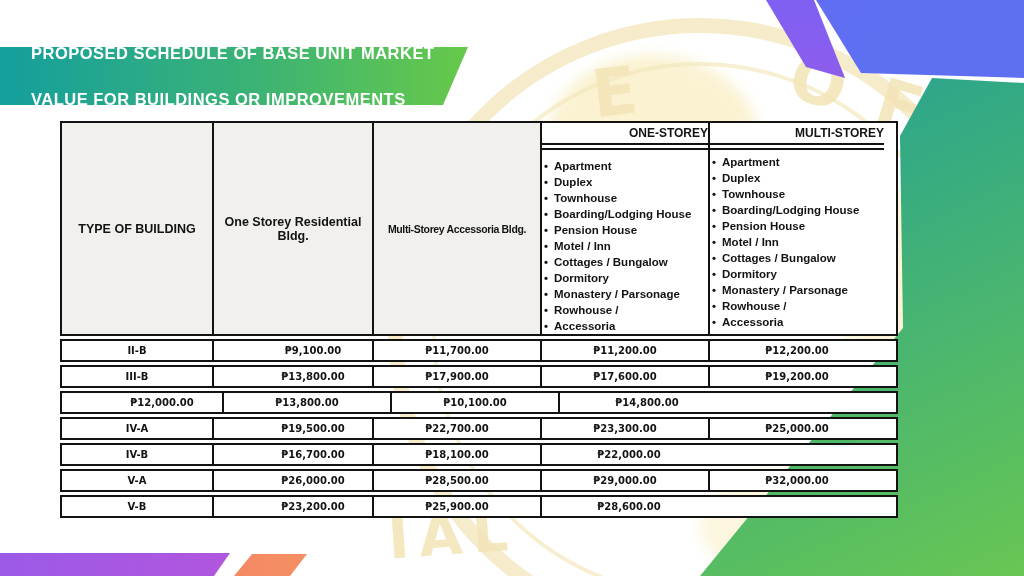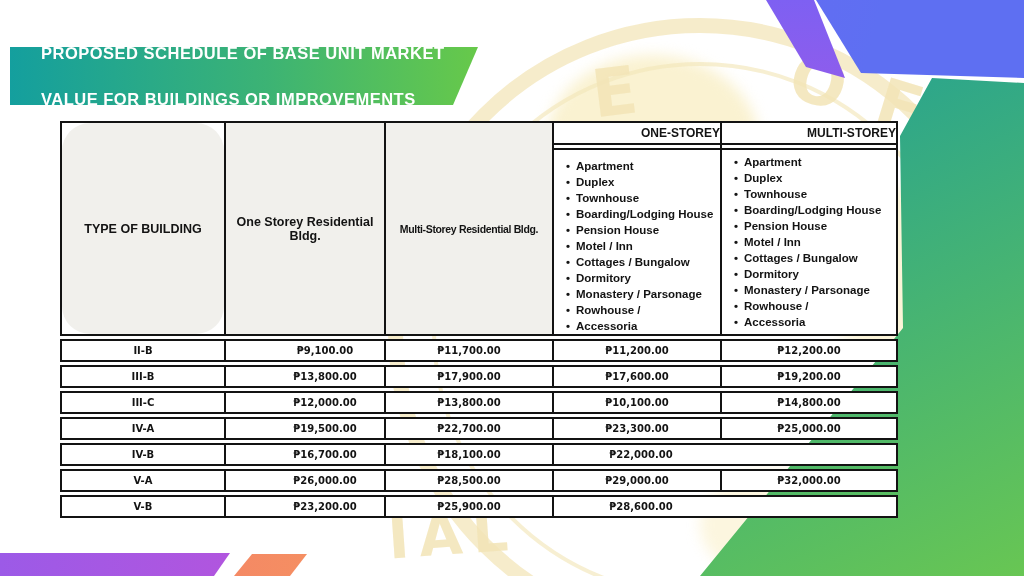--- a/index.html
+++ b/index.html
@@ -27,40 +27,40 @@
   .shape-pink   { background:linear-gradient(to bottom,#7e60f2 0%,#b455de 48%,#ef4fc0 100%);
                   clip-path:polygon(766px 0px, 814px 0px, 845px 78px, 806px 67px); }
   .shape-teal   { background:linear-gradient(155deg,#1d82b0 0%,#22a095 38%,#68c653 100%);
                   clip-path:polygon(932px 78px, 1024px 83px, 1024px 576px, 700px 576px, 903px 328px, 900px 136px); }
   .shape-purple { background:linear-gradient(90deg,#9c5ae7 0%,#cf4fd2 55%,#f551bd 100%);
                   clip-path:polygon(0px 553px, 230px 553px, 214px 576px, 0px 576px); }
   .shape-orange { background:linear-gradient(90deg,#f3786c 0%,#f9c34b 100%);
                   clip-path:polygon(252px 554px, 307px 554px, 290px 576px, 234px 576px); }
 
   
-  .banner { position:absolute; left:10px; top:47px; width:468px; height:58px;
+  .banner { position:absolute; left:0; top:47px; width:468px; height:58px;
             background:linear-gradient(90deg,#149f9e 0%,#3cb374 55%,#67c94a 100%);
             clip-path:polygon(0 0, 468px 0, 443px 100%, 0 100%);
             display:flex; flex-direction:column; justify-content:center; padding-left:31px; z-index:3;gap:21px; }
   .banner-line { color:#ffffff; font-weight:bold; font-size:16.5px; letter-spacing:.5px; line-height:1.5; }
 
   
   .tbl { position:absolute; left:60px; top:121px; width:838px; z-index:3;
          color:#131313; }
   .thead { display:flex; width:838px; height:215px; border:2px solid #131313; background:#ffffff; }
-  .c1 { width:162px;border-radius:28px; } .c2 { width:160px;padding-left:40px; } .c3 { width:168px; } .c4 { width:168px; } .c5 { width:176px; }
+  .c1 { width:150px; } .c2 { width:160px;padding-left:40px; } .c3 { width:168px; } .c4 { width:168px; } .c5 { width:176px; }
   .th { background:#f1f0ec; display:flex; align-items:center; justify-content:center;
         text-align:center; font-weight:bold; font-size:12.5px; padding:0 4px; }
   .th + .th, .th-group { border-left:2px solid #131313; }
   .th-label-sm { font-size:10.5px; letter-spacing:-.35px; white-space:nowrap; }
   .th-group { display:flex; flex-direction:column; background:#ffffff; }
   .subhead { flex:none; height:22px; line-height:20px; border-bottom:2px solid #131313;
              text-align:right; font-weight:bold; font-size:12px; }
   .blist { flex:1; list-style:none; border-top:2px solid #131313; margin-top:3px;
-           padding:8px 2px 0 12px; }
+           padding:8px 2px 0 2px; }
   .blist.tight { padding-top:4px; }
   .blist li { display:flex; font-size:11.5px; font-weight:bold; line-height:16px; white-space:nowrap; }
   .blist li::before { content:"•"; margin-right:6px; }
 
   .tbody { width:838px; }
   .row { display:flex; width:838px; height:23px; margin-top:3px;
          border:2px solid #131313; background:#ffffff; }
   .cell { display:flex; align-items:center; justify-content:center; font-weight:bold;
           font-size:10px; font-family:"DejaVu Sans","Liberation Sans",sans-serif; }
   .cell + .cell { border-left:2px solid #131313; }
@@ -90,21 +90,21 @@
   <div class="banner">
     <div class="banner-line">PROPOSED SCHEDULE OF BASE UNIT MARKET</div>
     <div class="banner-line">VALUE FOR BUILDINGS OR IMPROVEMENTS</div>
   </div>
 
   <div class="tbl">
     <div class="thead">
       <div class="th c1">TYPE OF BUILDING</div>
       <div class="th c2">One Storey Residential Bldg.</div>
       <div class="th c3">
-        <span class="th-label-sm">Multi-Storey Residential Bldg.</span>
+        <span class="th-label-sm">Multi-Storey Accessoria Bldg.</span>
       </div>
       <div class="th-group c4">
         <div class="subhead">ONE-STOREY</div>
         <ul class="blist">
             <li>Apartment</li>
             <li>Duplex</li>
             <li>Townhouse</li>
             <li>Boarding/Lodging House</li>
             <li>Pension House</li>
             <li>Motel / Inn</li>
@@ -141,21 +141,20 @@
           <div class="cell c5">₱12,200.00</div>
         </div>
         <div class="row">
           <div class="cell c1">III-B</div>
           <div class="cell c2">₱13,800.00</div>
           <div class="cell c3">₱17,900.00</div>
           <div class="cell c4">₱17,600.00</div>
           <div class="cell c5">₱19,200.00</div>
         </div>
         <div class="row">
-          <div class="cell c1">III-C</div>
           <div class="cell c2">₱12,000.00</div>
           <div class="cell c3">₱13,800.00</div>
           <div class="cell c4">₱10,100.00</div>
           <div class="cell c5">₱14,800.00</div>
         </div>
         <div class="row">
           <div class="cell c1">IV-A</div>
           <div class="cell c2">₱19,500.00</div>
           <div class="cell c3">₱22,700.00</div>
           <div class="cell c4">₱23,300.00</div>

